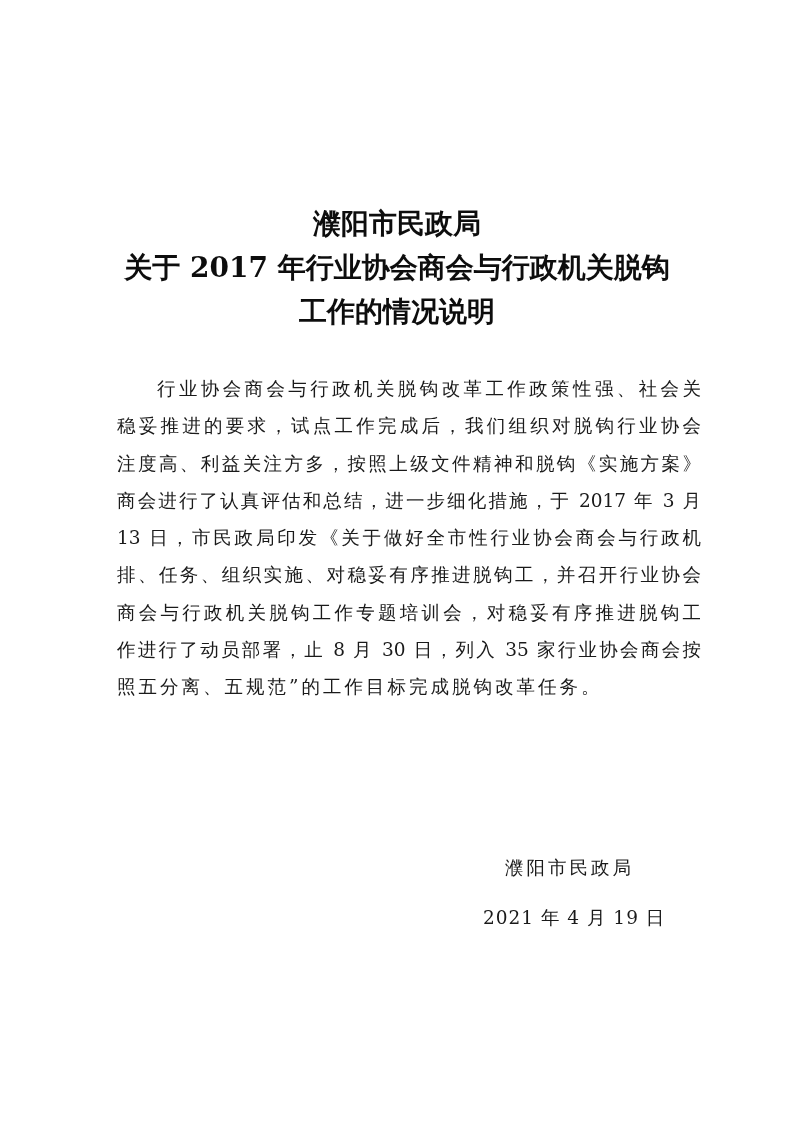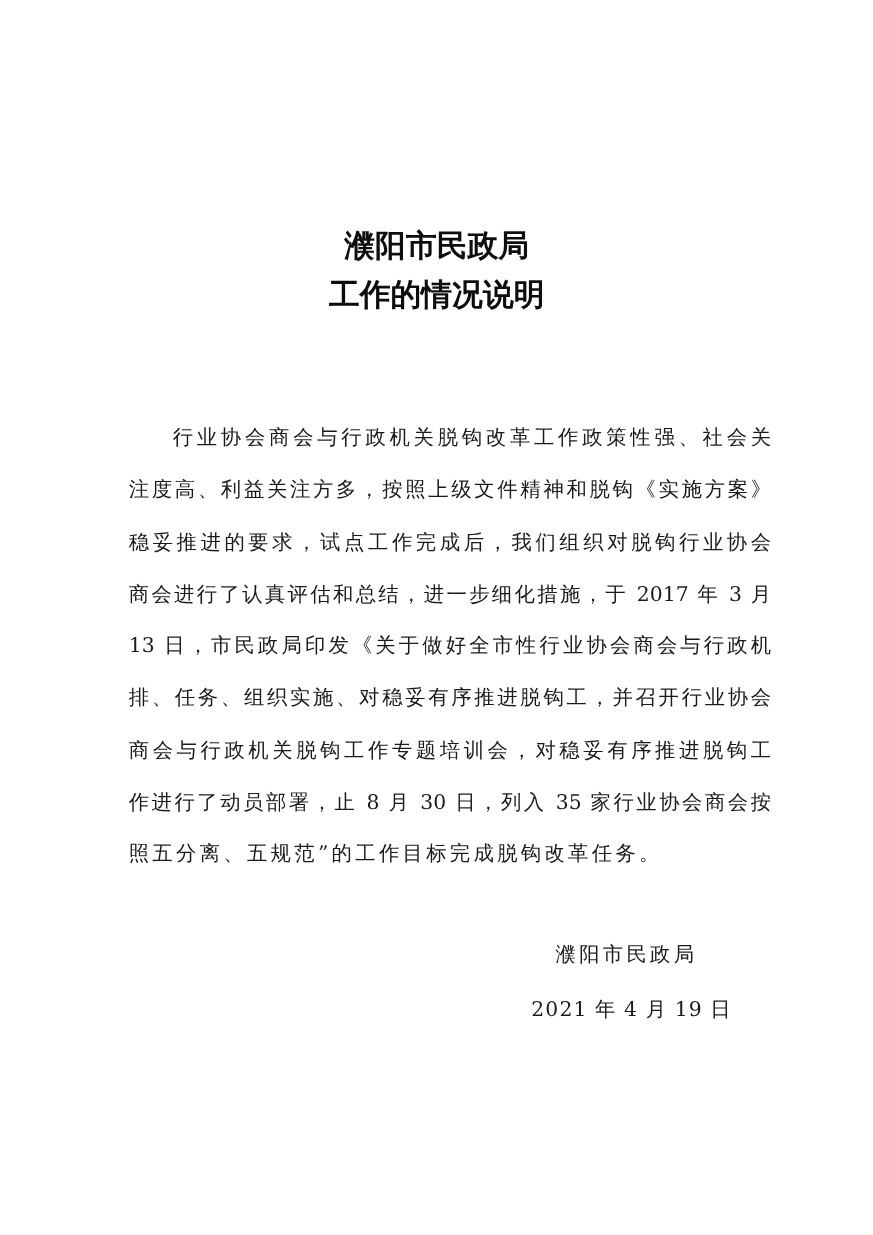--- a/index.html
+++ b/index.html
@@ -46,21 +46,20 @@
     font-size: 18.5px;
     line-height: 37.3px;
     color: #1a1a1a;
   }
   .body-line {
     display: block;
     white-space: nowrap;
     text-align: justify;
     text-align-last: justify;
     height: 37.3px;
-    margin-top: 10px;
   }
   .body-line.indent {
     padding-left: 40px;
   }
   .body-line.last {
     text-align-last: left;
     text-align: center;
     letter-spacing: 3px;
   }
   .sign-block {
@@ -81,27 +80,28 @@
     letter-spacing: 1px;
   }
 </style>
 </head>
 <body>
 
 <div class="page">
 
   <div class="title-block">
     <span class="title-line">濮阳市民政局</span>
+    <span class="title-line">关于 2017 年行业协会商会与行政机关脱钩</span>
     <span class="title-line">工作的情况说明</span>
   </div>
 
   <div class="body-block">
     <span class="body-line indent">行业协会商会与行政机关脱钩改革工作政策性强、社会关</span>
+    <span class="body-line">稳妥推进的要求，试点工作完成后，我们组织对脱钩行业协会</span>
     <span class="body-line">注度高、利益关注方多，按照上级文件精神和脱钩《实施方案》</span>
-    <span class="body-line">稳妥推进的要求，试点工作完成后，我们组织对脱钩行业协会</span>
     <span class="body-line">商会进行了认真评估和总结，进一步细化措施，于 2017 年 3 月</span>
     <span class="body-line">13 日，市民政局印发《关于做好全市性行业协会商会与行政机</span>
     <span class="body-line">排、任务、组织实施、对稳妥有序推进脱钩工，并召开行业协会</span>
     <span class="body-line">商会与行政机关脱钩工作专题培训会，对稳妥有序推进脱钩工</span>
     <span class="body-line">作进行了动员部署，止 8 月 30 日，列入 35 家行业协会商会按</span>
     <span class="body-line last">照五分离、五规范”的工作目标完成脱钩改革任务。</span>
   </div>
 
   <div class="sign-block sign-org">濮阳市民政局</div>
   <div class="sign-block sign-date">2021 年 4 月 19 日</div>

